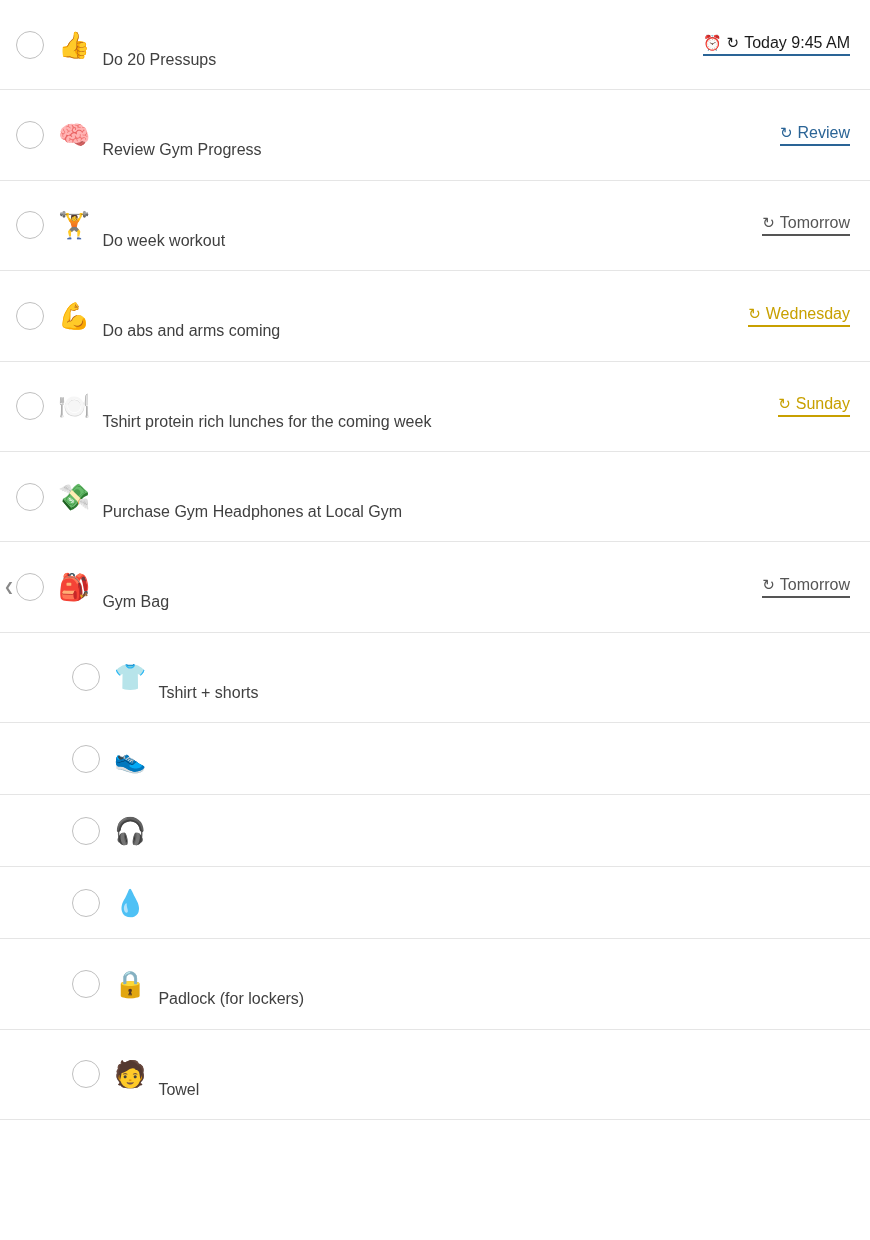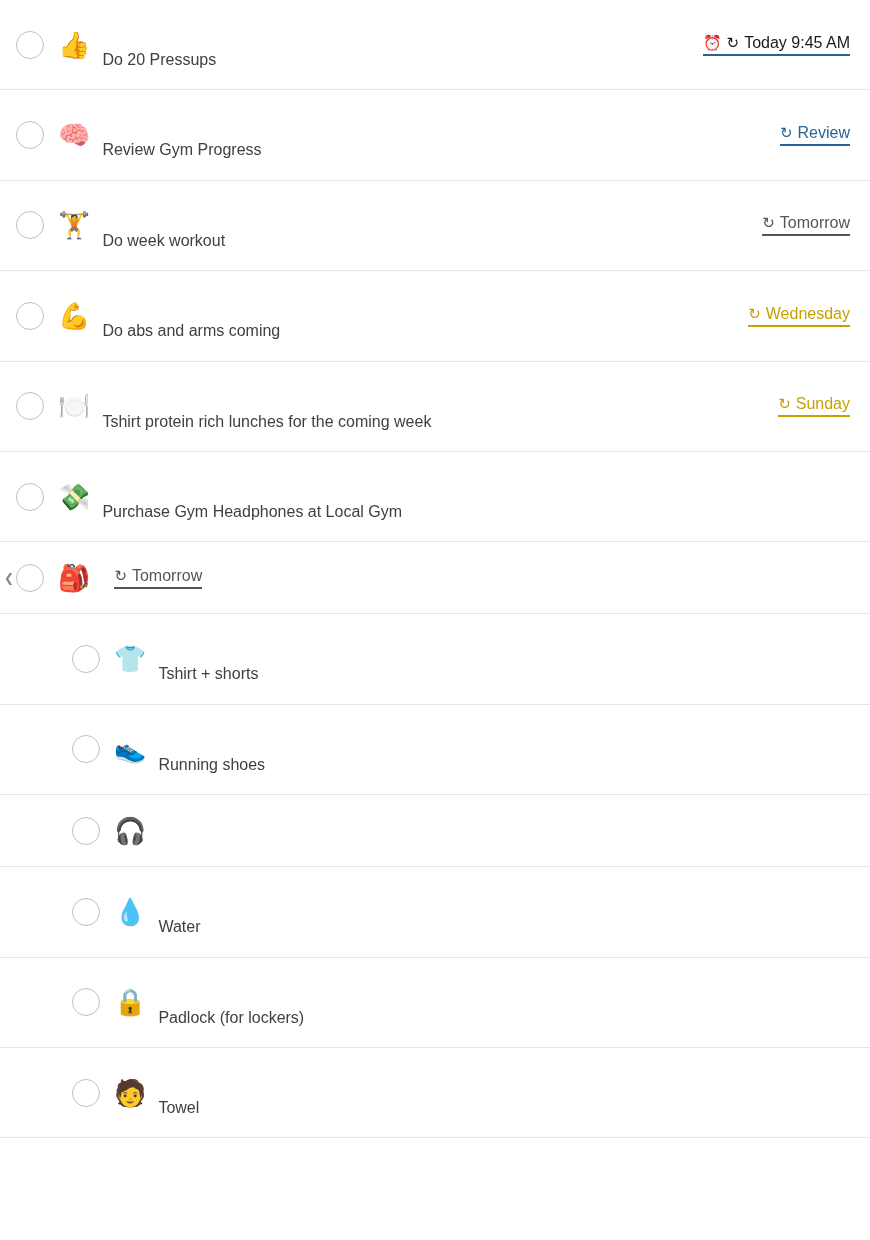--- a/index.html
+++ b/index.html
@@ -163,43 +163,42 @@
     </div>
     <div class="task-item">
       <div class="checkbox"></div>
       <span class="task-emoji">💸</span>
       <span class="task-text">Purchase Gym Headphones at Local Gym</span>
     </div>
     <div class="task-item has-children">
       <span class="collapse-indicator">❮</span>
       <div class="checkbox"></div>
       <span class="task-emoji">🎒</span>
+      <span class="task-text">Gym Bag</span>
       <div class="task-date tomorrow">
         <span class="recycle-icon">↻</span>
         <span>Tomorrow</span>
       </div>
     </div>
     <div class="task-item sub-item">
       <div class="checkbox"></div>
       <span class="task-emoji">👕</span>
       <span class="task-text">Tshirt + shorts</span>
     </div>
     <div class="task-item sub-item">
       <div class="checkbox"></div>
       <span class="task-emoji">👟</span>
-      <span class="task-text">Running shoes</span>
     </div>
     <div class="task-item sub-item">
       <div class="checkbox"></div>
       <span class="task-emoji">🎧</span>
     </div>
     <div class="task-item sub-item">
       <div class="checkbox"></div>
       <span class="task-emoji">💧</span>
-      <span class="task-text">Water</span>
     </div>
     <div class="task-item sub-item">
       <div class="checkbox"></div>
       <span class="task-emoji">🔒</span>
       <span class="task-text">Padlock (for lockers)</span>
     </div>
     <div class="task-item sub-item">
       <div class="checkbox"></div>
       <span class="task-emoji">🧑</span>
       <span class="task-text">Towel</span>

